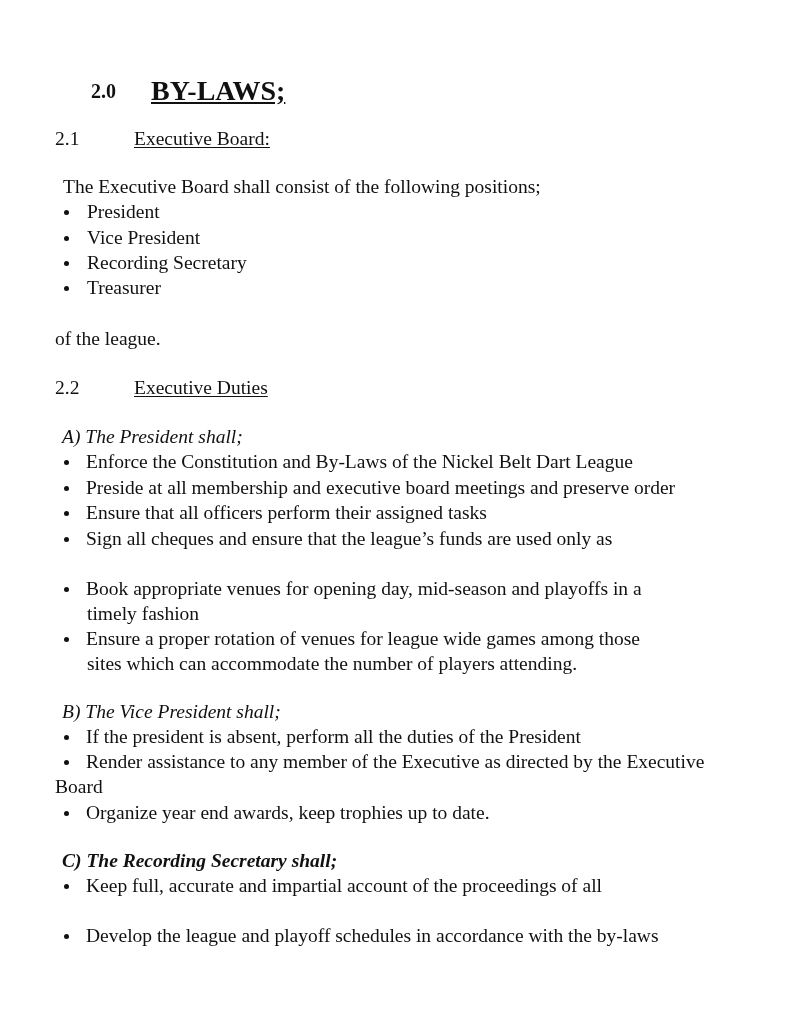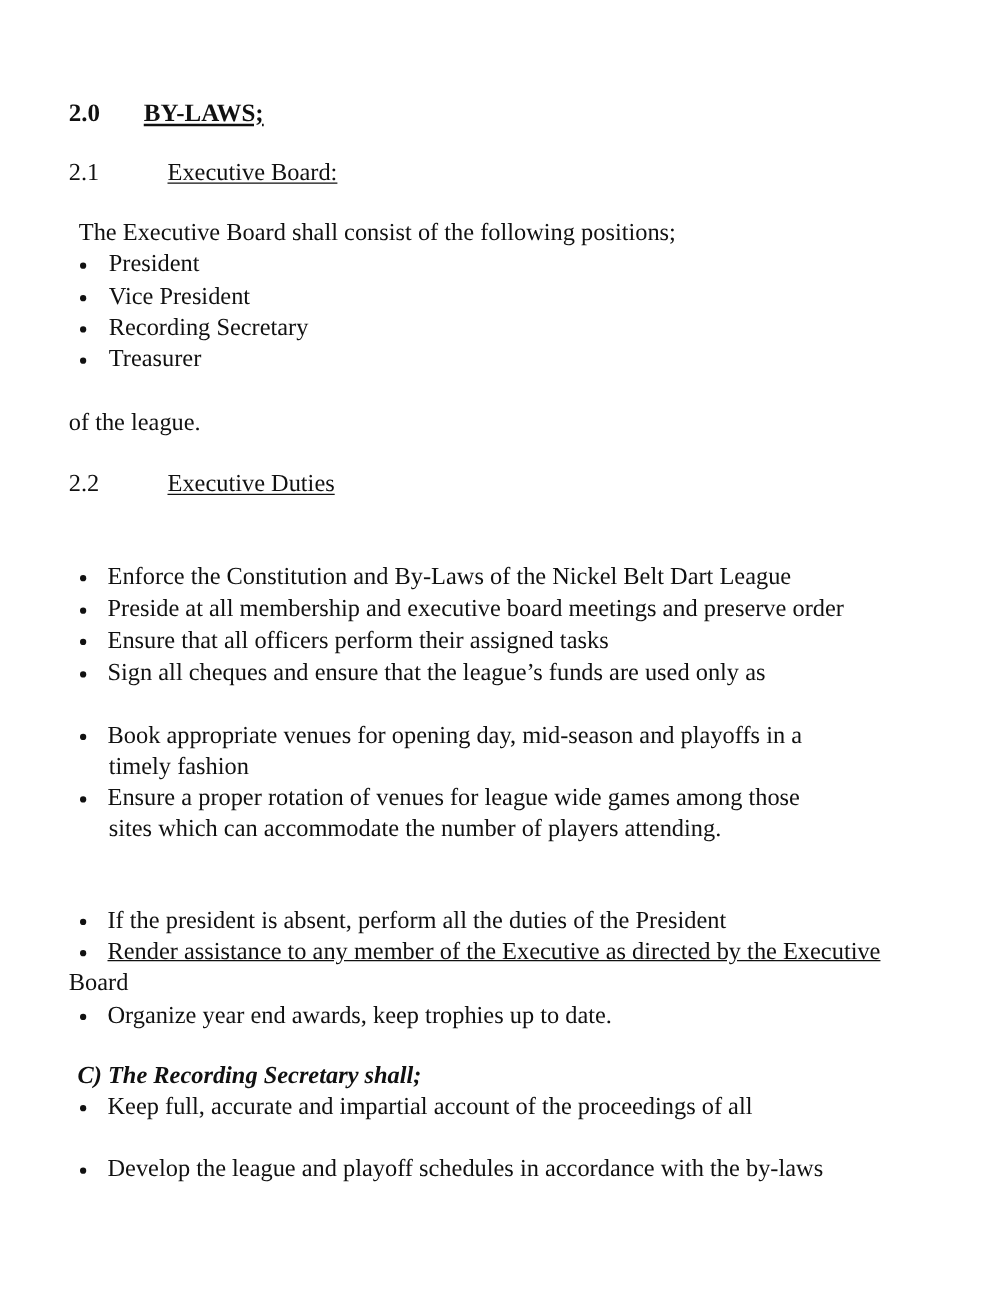--- a/index.html
+++ b/index.html
@@ -2,32 +2,32 @@
 <html><head>
   <meta charset="utf-8">
   <style>
     html, body { margin: 0; padding: 0; background: #ffffff; }
     body { width: 800px; height: 1035px; position: relative; overflow: hidden; }
     .page {
       position: absolute; left: 0; top: 0; width: 800px; height: 1035px;
       font-family: "Liberation Serif", serif; color: #111111; font-size: 19.5px;
     }
     .line { position: absolute; white-space: nowrap; line-height: 24px; }
-    .bold { font-weight: bold; }
+    .bold { font-weight: bold; margin-left: 36px; }
     .u { text-decoration: underline; text-underline-offset: 2px; }
     .ital { font-style: italic; }
     .bullet-dot { display: inline-block; width: 5px; height: 5px; border-radius: 50%; background: #111; position: absolute; top: 10px; }
   </style>
 </head>
 <body>
 
 <div class="page">
 
   <div class="line bold" style="left:55px; top:79px; font-size:20px;">2.0</div>
-  <div class="line bold u" style="left:115px; top:79px; font-size:20px;">BY-LAWS;</div>
+  <div class="line bold u" style="left:115px; top:79px; font-size:28px;">BY-LAWS;</div>
 
   <div class="line" style="left:55px; top:127px;">2.1</div>
   <div class="line u" style="left:134px; top:127px;">Executive Board:</div>
 
   <div class="line" style="left:63px; top:175px;">The Executive Board shall consist of the following positions;</div>
 
   <div class="line" style="left:64px; top:200px;">
       <span class="bullet-dot" style="left:0;"></span>
       <span style="position:absolute; left:23px;">President</span>
     </div>
@@ -42,20 +42,21 @@
   <div class="line" style="left:64px; top:276px;">
       <span class="bullet-dot" style="left:0;"></span>
       <span style="position:absolute; left:23px;">Treasurer</span>
     </div>
 
   <div class="line" style="left:55px; top:327px;">of the league.</div>
 
   <div class="line" style="left:55px; top:376px;">2.2</div>
   <div class="line u" style="left:134px; top:376px;">Executive Duties</div>
 
+  <div class="line ital" style="left:62px; top:425px;">A) The President shall;</div>
 
   <div class="line" style="left:64px; top:450px;">
       <span class="bullet-dot" style="left:0;"></span>
       <span style="position:absolute; left:22px;">Enforce the Constitution and By-Laws of the Nickel Belt Dart League</span>
     </div>
   <div class="line" style="left:64px; top:476px;">
       <span class="bullet-dot" style="left:0;"></span>
       <span style="position:absolute; left:22px;">Preside at all membership and executive board meetings and preserve order</span>
     </div>
   <div class="line" style="left:64px; top:501px;">
@@ -70,28 +71,29 @@
       <span class="bullet-dot" style="left:0;"></span>
       <span style="position:absolute; left:22px;">Book appropriate venues for opening day, mid-season and playoffs in a</span>
     </div>
   <div class="line" style="left:87px; top:602px;">timely fashion</div>
   <div class="line" style="left:64px; top:627px;">
       <span class="bullet-dot" style="left:0;"></span>
       <span style="position:absolute; left:22px;">Ensure a proper rotation of venues for league wide games among those</span>
     </div>
   <div class="line" style="left:87px; top:652px;">sites which can accommodate the number of players attending.</div>
 
+  <div class="line ital" style="left:62px; top:700px;">B) The Vice President shall;</div>
 
   <div class="line" style="left:64px; top:725px;">
       <span class="bullet-dot" style="left:0;"></span>
       <span style="position:absolute; left:22px;">If the president is absent, perform all the duties of the President</span>
     </div>
   <div class="line" style="left:64px; top:750px;">
       <span class="bullet-dot" style="left:0;"></span>
-      <span style="position:absolute; left:22px;text-decoration:underline;">Render assistance to any member of the Executive as directed by the Executive</span>
+      <span style="position:absolute; left:22px;">Render assistance to any member of the Executive as directed by the Executive</span>
     </div>
   <div class="line" style="left:55px; top:775px;">Board</div>
   <div class="line" style="left:64px; top:801px;">
       <span class="bullet-dot" style="left:0;"></span>
       <span style="position:absolute; left:22px;">Organize year end awards, keep trophies up to date.</span>
     </div>
 
   <div class="line ital" style="left:62px; top:849px;font-weight:bold;">C) The Recording Secretary shall;</div>
 
   <div class="line" style="left:64px; top:874px;">

